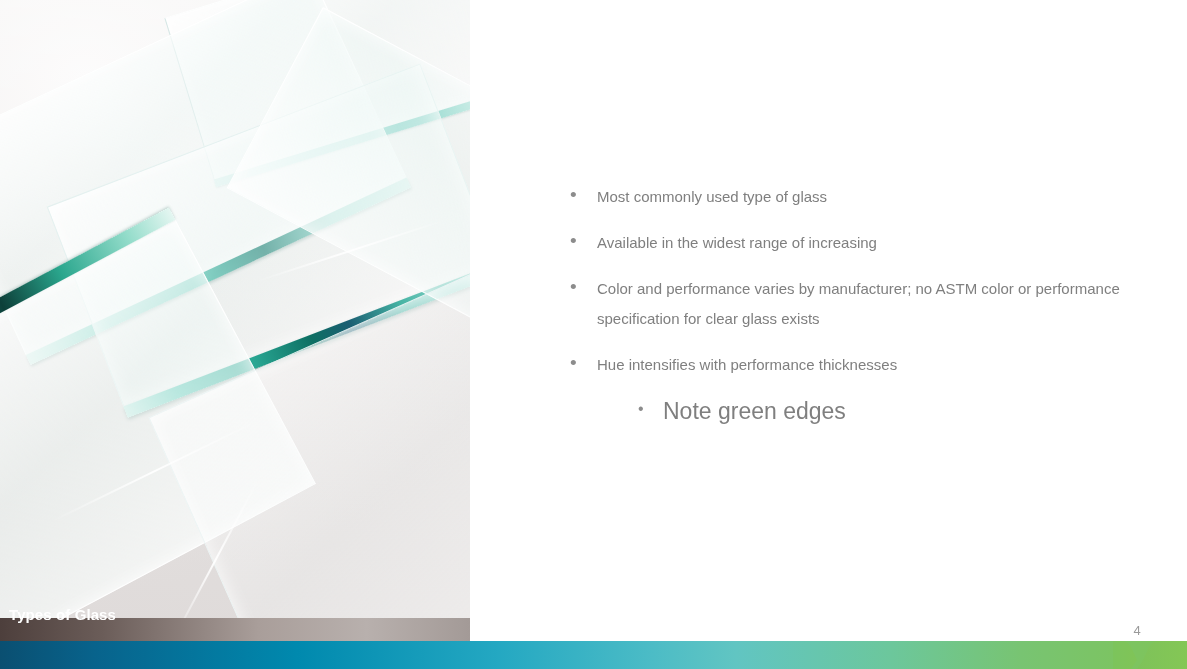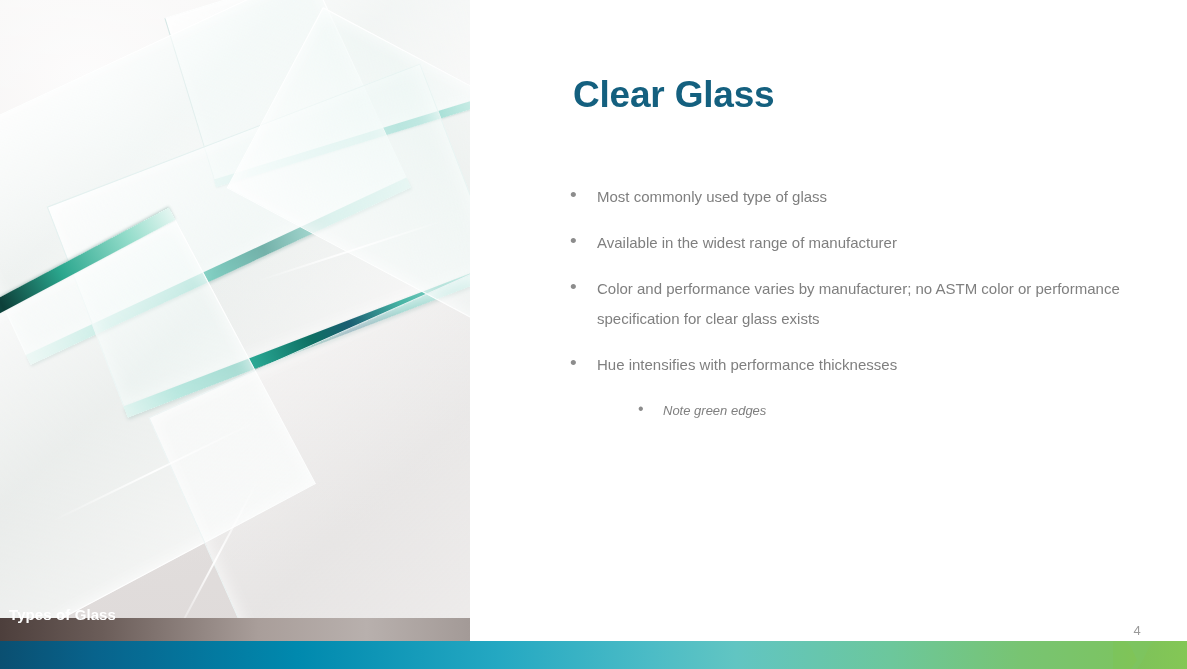--- a/index.html
+++ b/index.html
@@ -216,22 +216,21 @@
     font-size: 16px;
   }
   .bullet-text {
     flex: 1 1 auto;
     color: #7f7f7f;
     font-size: 15px;
     line-height: 30px;
     font-weight: normal;
   }
   .bullet-row.sub .bullet-text {
-    font-size: 13px;
-    font-style: italic;
+    font-size: 23px;
   }
 
   
   .footer {
     position: absolute;
     left: 0;
     top: 641px;
     width: 1187px;
     height: 28px;
     background: linear-gradient(90deg,
@@ -314,32 +313,31 @@
 
     <div class="streak streak-1"></div>
     <div class="streak streak-2"></div>
     <div class="streak streak-3"></div>
 
     <div class="photo-footer-strip"></div>
   </div>
 
   <div class="content">
 
-    <div class="slide-title">Clear Glass</div>
 
     <div class="bullets">
 
       <div class="bullet-row">
         <span class="bullet-marker">•</span>
         <span class="bullet-text">Most commonly used type of glass</span>
       </div>
 
       <div class="bullet-row">
         <span class="bullet-marker">•</span>
-        <span class="bullet-text">Available in the widest range of manufacturer</span>
+        <span class="bullet-text">Available in the widest range of increasing</span>
       </div>
 
       <div class="bullet-row">
         <span class="bullet-marker">•</span>
         <span class="bullet-text">Color and performance varies by manufacturer; no ASTM color or performance specification for clear glass exists</span>
       </div>
 
       <div class="bullet-row">
         <span class="bullet-marker">•</span>
         <span class="bullet-text">Hue intensifies with performance thicknesses</span>

